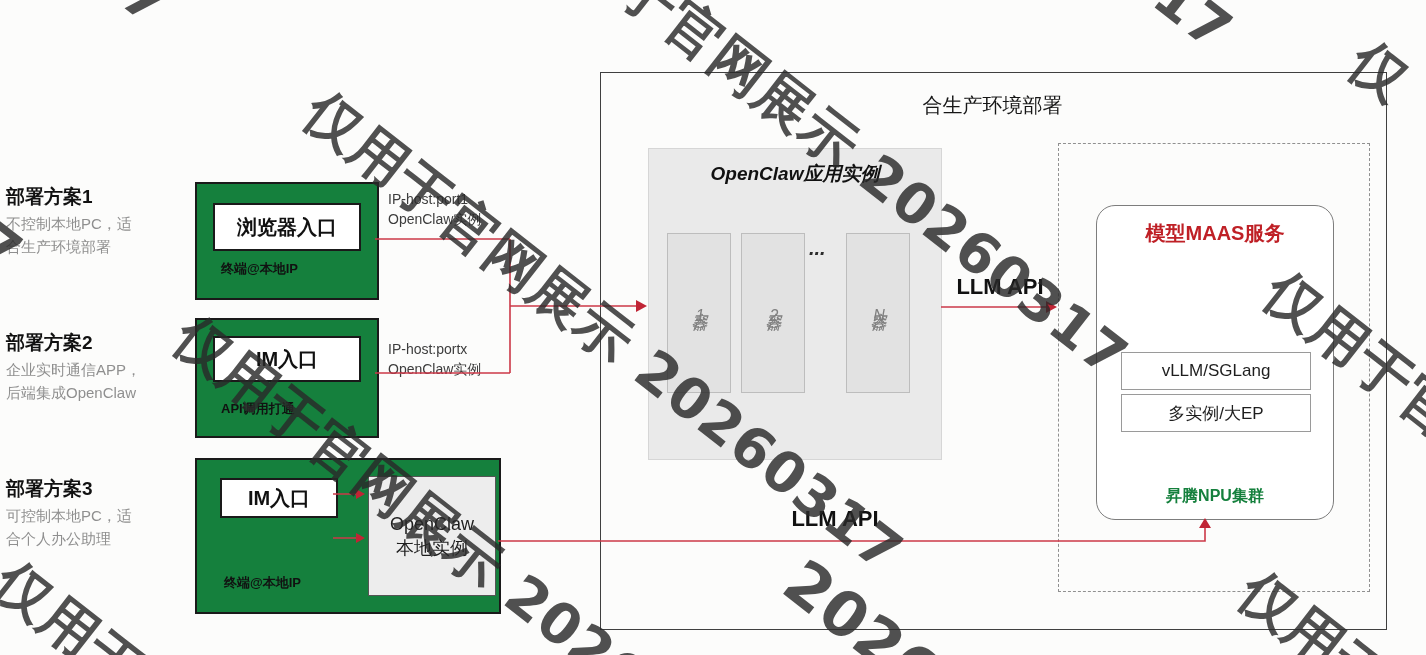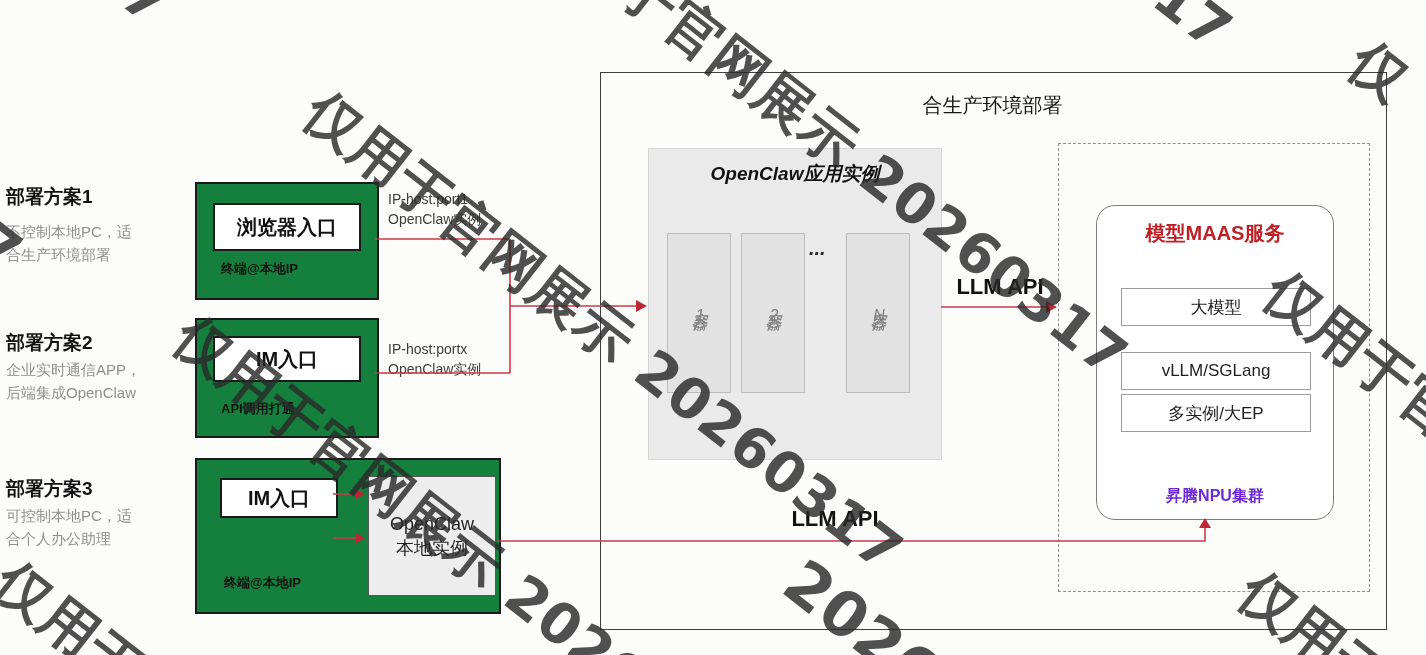--- a/index.html
+++ b/index.html
@@ -54,37 +54,37 @@
   .vtext{writing-mode:vertical-rl;text-orientation:upright;font-size:16px;letter-spacing:4px;color:#7f7f7f;}
   .ellipsis{position:absolute;font-size:20px;font-weight:bold;color:#2c2c2c;}
 
   .dashed-box{border:1.5px dashed #909090;z-index:1;}
   .maas-box{border:1.5px solid #7d7d7d;background:#fff;z-index:2;}
   .maas-title{position:absolute;left:0;top:14px;width:100%;text-align:center;font-size:20px;font-weight:bold;color:#bf2026;}
   .maas-item{
     position:absolute;left:24px;width:188px;height:36px;border:1px solid #9a9a9a;background:#fff;
     display:flex;align-items:center;justify-content:center;font-size:17px;color:#1e1e1e;
   }
-  .maas-footer{position:absolute;left:0;top:280px;width:100%;text-align:center;font-size:16px;font-weight:bold;color:#6d28d9;}
+  .maas-footer{position:absolute;left:0;top:280px;width:100%;text-align:center;font-size:16px;font-weight:bold;color:#15803d;}
 
   .local-box{
     position:absolute;background:#ededed;border:1.5px solid #555;
     display:flex;flex-direction:column;align-items:center;justify-content:center;
     font-size:18px;line-height:1.35;color:#1e1e1e;text-align:center;
   }
 
   .arrows{position:absolute;left:0;top:0;width:1426px;height:655px;z-index:3;pointer-events:none;}
 </style>
 </head>
 <body>
 
 <div class="stage">
 
   <div class="abs dep-title" style="left:6px;top:184px;">部署方案1</div>
-  <div class="abs dep-desc" style="left:6px;top:220px;">
+  <div class="abs dep-desc" style="left:6px;top:212px;">
     <span style="display:block">不控制本地PC，适</span>
     <span style="display:block">合生产环境部署</span>
   </div>
   <div class="abs dep-box" style="left:195px;top:182px;width:180px;height:114px;">
     <div class="entry-box" style="left:16px;top:19px;width:144px;height:44px;">浏览器入口</div>
     <div class="box-footer" style="left:24px;top:76px;">终端@本地IP</div>
   </div>
   <div class="abs conn-label" style="left:388px;top:190px;">
     <span>IP-host:port1</span>
     <span>OpenClaw实例</span>
@@ -131,21 +131,20 @@
     </div>
     <div class="ellipsis" style="left:160px;top:88px;">...</div>
     <div class="container-box" style="left:197px;top:84px;">
       <span class="vtext">容器N</span>
     </div>
   </div>
 
   <div class="abs dashed-box" style="left:1058px;top:143px;width:310px;height:447px;"></div>
   <div class="abs maas-box" style="left:1096px;top:205px;width:236px;height:313px;border-radius:19px;">
     <div class="maas-title">模型MAAS服务</div>
-    <div class="maas-item" style="top:82px;">大模型</div>
     <div class="maas-item" style="top:188px;">多实例/大EP</div>
     <div class="maas-item" style="top:146px;">vLLM/SGLang</div>
     <div class="maas-footer">昇腾NPU集群</div>
   </div>
 
   <div class="abs llm-label" style="left:942px;top:274px;width:116px;">LLM API</div>
   <div class="abs llm-label" style="left:762px;top:506px;width:146px;">LLM API</div>
 
   <svg class="arrows" viewBox="0 0 1426 655" xmlns="http://www.w3.org/2000/svg">
     <g stroke="#cb3848" stroke-width="1.6" fill="none">

